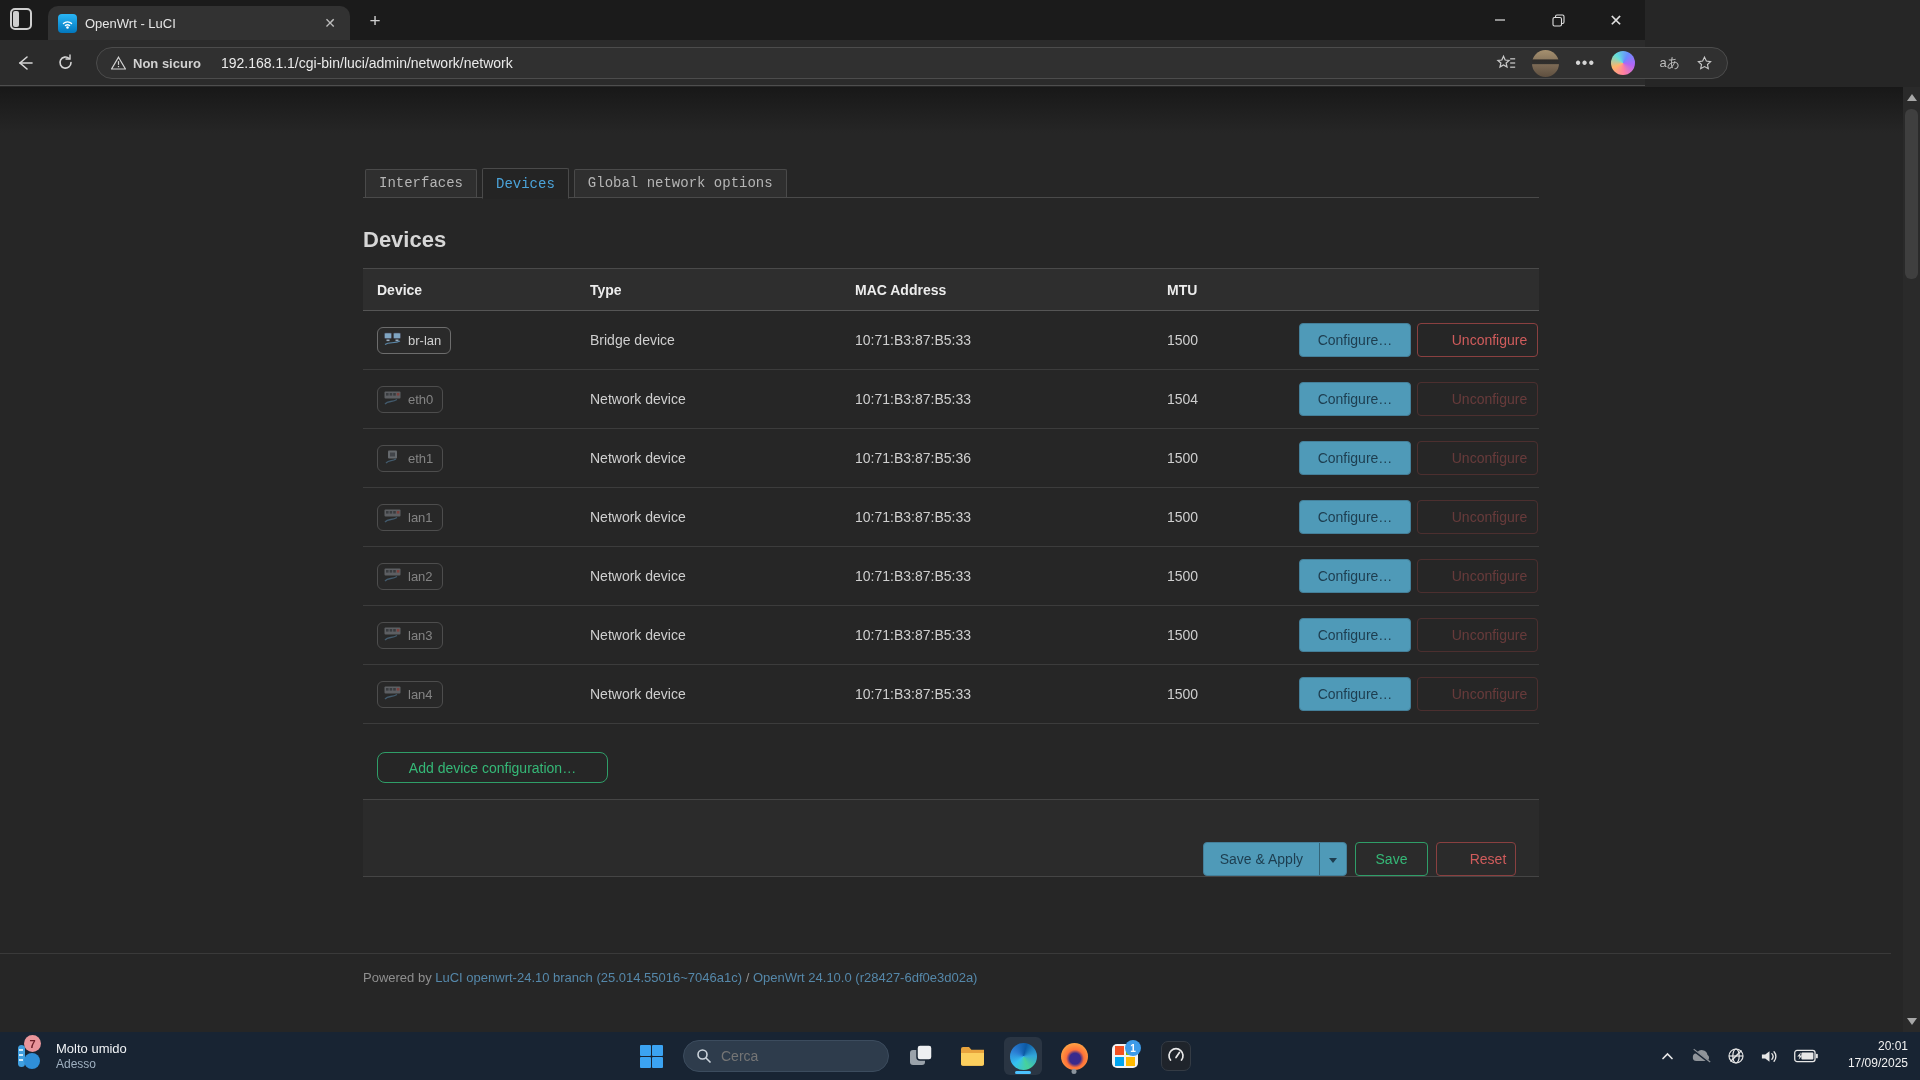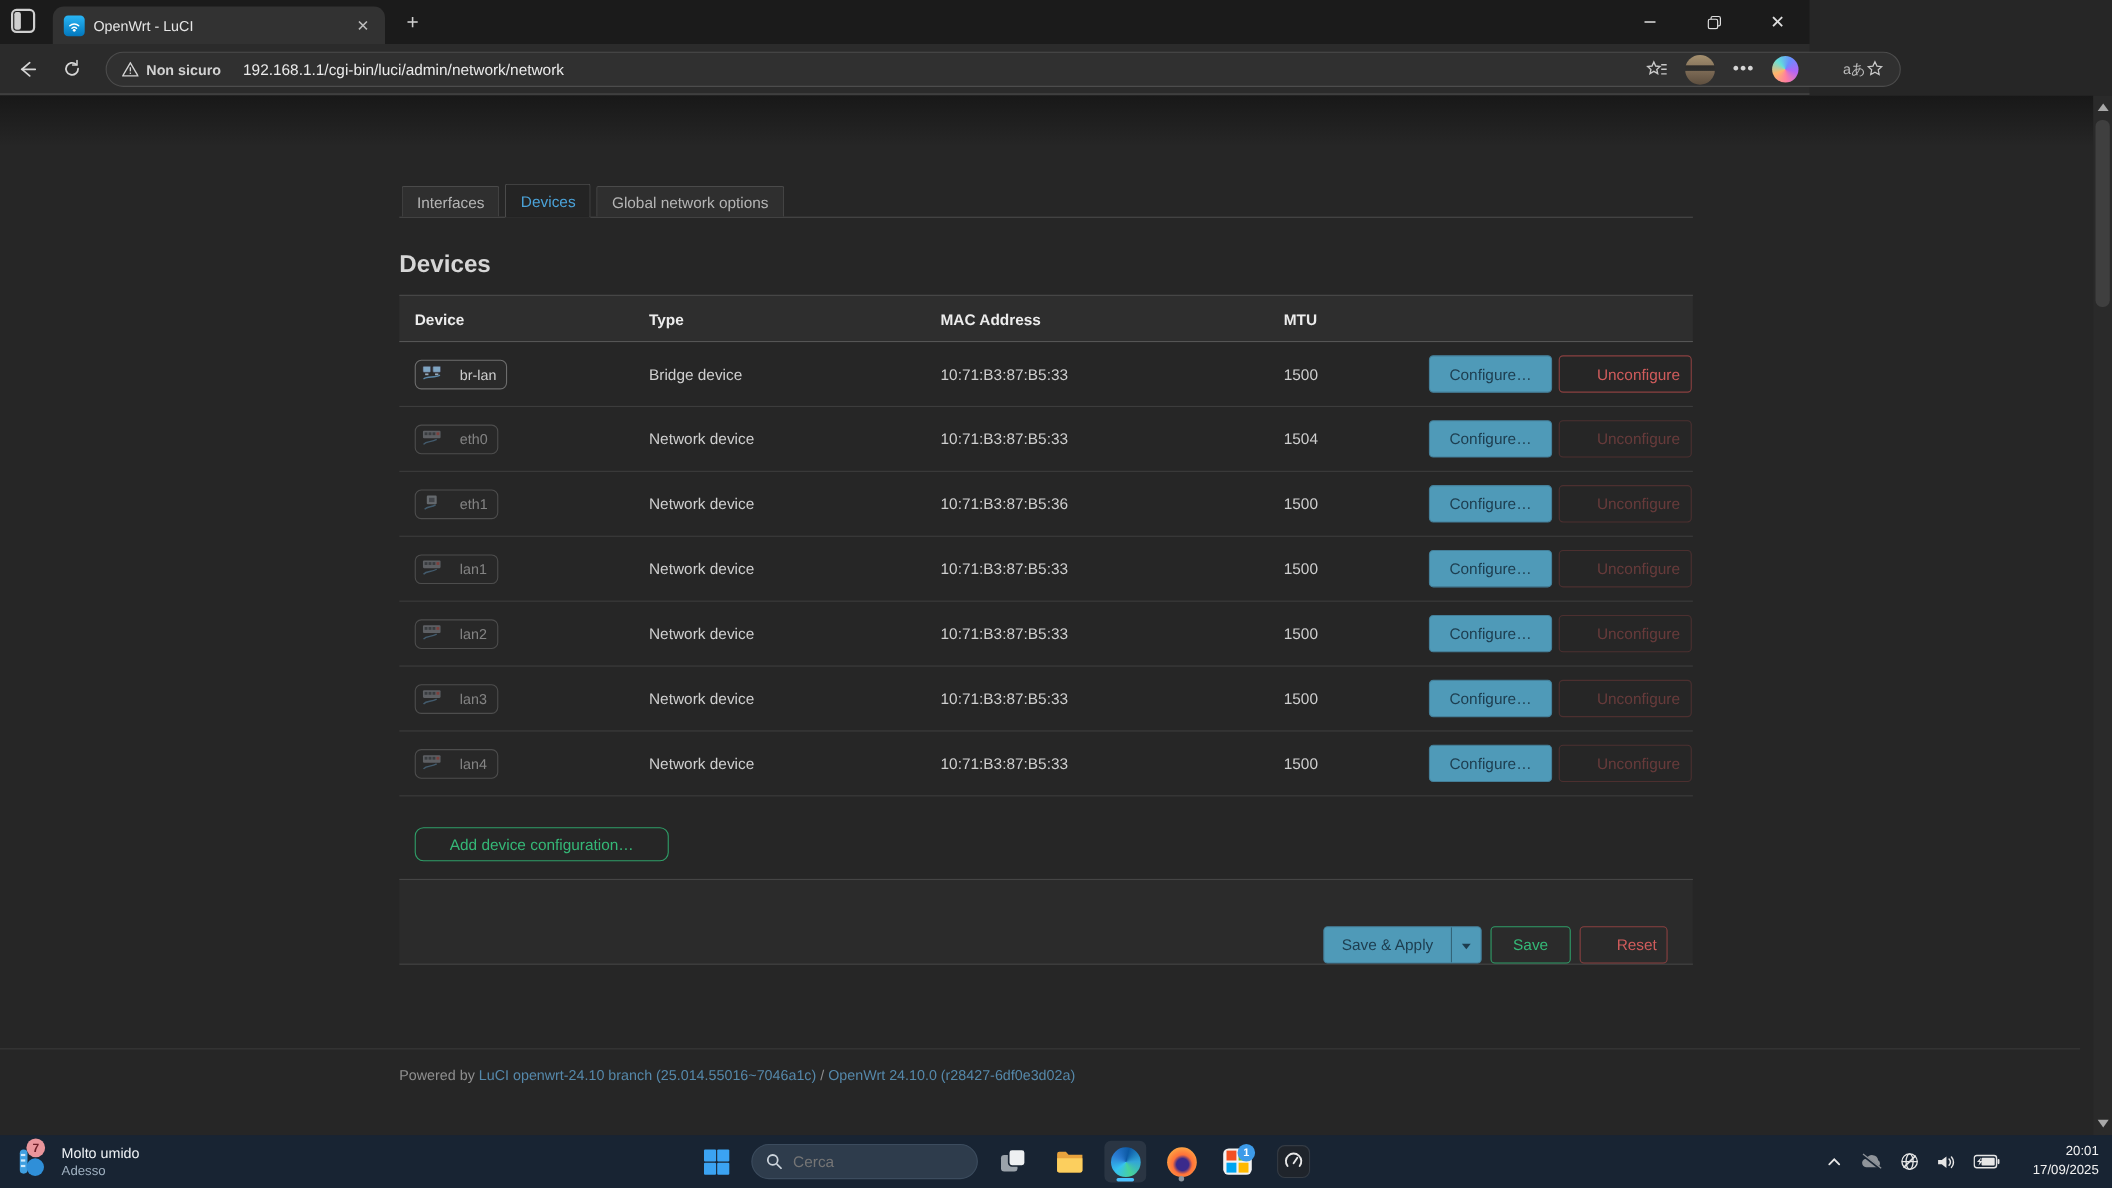--- a/index.html
+++ b/index.html
@@ -25,21 +25,21 @@
     font-size:19px; display:flex; align-items:center; justify-content:center; border-radius:6px; }
   .win-controls { position:absolute; right:0; top:0; height:40px; display:flex; }
   .win-btn { width:58px; height:40px; display:flex; align-items:center; justify-content:center; color:#e0e0e0; }
   .toolbar { position:absolute; top:40px; left:0; right:0; height:46px; background:#2b2b2b;
     border-bottom:1px solid #4e4e4e; display:flex; align-items:center; }
   .nav-btn { width:30px; height:30px; display:flex; align-items:center; justify-content:center; margin-left:10px; }
   .url-pill { position:absolute; left:96px; top:7px; width:1632px; height:32px; background:#303030;
     border:1px solid #4c4c4c; border-radius:16px; display:flex; align-items:center; padding:0 14px; }
   .sec-chip { display:flex; align-items:center; gap:7px; color:#d2d2d2; font-size:13px; font-weight:700; }
   .url-text { color:#eaeaea; font-size:14px; margin-left:20px; flex:1; }
-  .pill-right { display:flex; align-items:flex-start; color:#c9c9c9; }
+  .pill-right { display:flex; align-items:flex-end; gap:16px; color:#c9c9c9; }
   .translate { font-size:13px; color:#bdbdbd; }
   .toolbar-right { position:absolute; right:10px; top:7px; height:32px; display:flex; align-items:center; gap:16px; }
   .avatar { width:27px; height:27px; border-radius:50%;
     background:linear-gradient(180deg,#a5906f 0%,#8d7a60 34%,#2e2c2a 36%,#30302e 52%,#7c6a55 54%,#5e4f3f 100%); }
   .dots { color:#d5d5d5; font-size:16px; letter-spacing:1px; }
   .copilot { width:24px; height:24px; border-radius:50%;
     background:conic-gradient(from 30deg,#6a8dff,#b265f6,#ff7ea1,#ffb56b,#63e1d9,#6a8dff); }
 
   
   .page { position:absolute; top:87px; left:0; width:1903px; height:945px;
@@ -49,37 +49,37 @@
   .brand { font-size:24px; font-weight:700; color:#f2f2f2; margin-right:52px; }
   .mainnav { display:flex; align-items:center; gap:34px; }
   .mainnav .nav-item { color:#c7c7c7; font-size:15px; display:flex; align-items:center; gap:5px; }
   .caret { width:0; height:0; border-left:4px solid transparent; border-right:4px solid transparent;
     border-top:5px solid #8f8f8f; margin-top:2px; }
   .refresh-badge { position:absolute; right:0; top:8px; background:#4f9fc4; color:#16303c;
     font-size:11px; font-weight:700; letter-spacing:.4px; padding:3px 9px; border-radius:5px; }
 
   .container { position:absolute; left:363px; top:0; width:1176px; height:100%; }
   .cbi-tabs { position:absolute; top:81px; left:0; right:0; height:30px;
-    border-bottom:1px solid #4a4a4a; display:flex; align-items:flex-end; gap:5px; padding-left:2px; }
+    border-bottom:1px solid #4a4a4a; display:flex; align-items:center; gap:5px; padding-left:2px;font-family:Liberation Mono, monospace; }
   .cbi-tab { height:28px; padding:0 13px; display:flex; align-items:center; font-size:14px; color:#b5b5b5;
     background:#2f2f2f; border:1px solid #4a4a4a; border-bottom:none; border-radius:2px 2px 0 0; }
   .cbi-tab.active { height:31px; background:#242424; color:#4ba3d9; position:relative; top:1px;
     border-bottom:1px solid #242424; }
 
   .page-title { position:absolute; top:140px; left:0; font-size:22px; font-weight:700; color:#d6d6d6; }
 
   .dev-table { position:absolute; top:181px; left:0; width:1176px; }
   .thead { display:grid; grid-template-columns:213px 265px 312px 119px 1fr; height:43px; align-items:center;
     background:#2e2e2e; border-top:1px solid #4a4a4a; border-bottom:1px solid #555; }
   .thead .th { font-size:14px; font-weight:700; color:#ececec; padding-left:14px; }
   .trow { display:grid; grid-template-columns:213px 265px 312px 119px 1fr; height:59px; align-items:center;
     border-bottom:1px solid #3c3c3c; }
   .td { font-size:14px; color:#cfcfcf; padding-left:14px; }
   .td-actions { display:flex; justify-content:flex-end; gap:6px; padding-right:1px; }
-  .dev-badge { display:inline-flex; align-items:center; gap:17px; border:1px solid #6d6d6d; border-radius:6px;
+  .dev-badge { display:inline-flex; align-items:center; gap:7px; border:1px solid #6d6d6d; border-radius:6px;
     padding:4px 9px 4px 6px; color:#cfcfcf; font-size:13px; background:rgba(255,255,255,0.02); }
   .dev-badge.dim { opacity:.55; }
   .btn { font-family:"Liberation Sans", sans-serif; font-size:14px; border-radius:4px; height:34px;
     display:inline-flex; align-items:center; justify-content:center; cursor:pointer; }
   .btn-blue { background:#4f9ab8; color:#1d3d4f; border:1px solid #447f99; width:112px; }
   .btn-red { background:transparent; color:#d05c5c; border:1px solid #8a4040; width:121px;padding-left:24px; }
   .btn-red.disabled { opacity:.38; }
   .btn-green { background:transparent; color:#35b877; border:1px solid #2f9e68; }
 
   .add-btn { position:absolute; top:665px; left:14px; width:231px; height:31px; font-size:14px;

